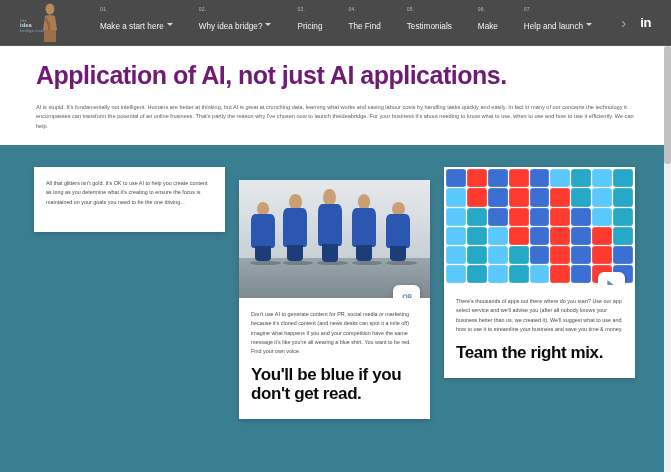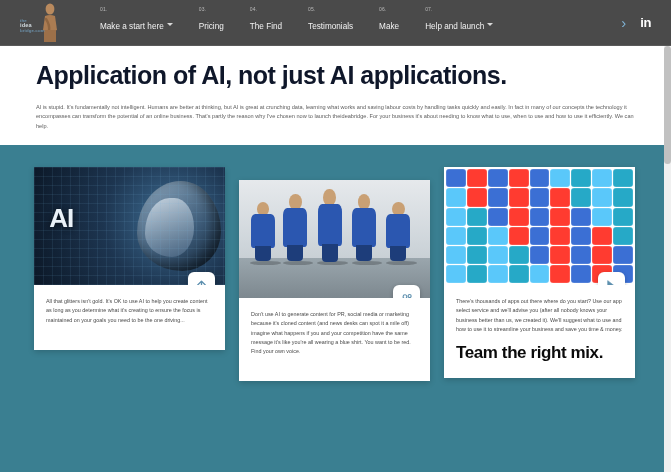--- a/index.html
+++ b/index.html
@@ -45,21 +45,21 @@
     border-left: 3px solid transparent; border-right: 3px solid transparent;
     border-top: 3.5px solid #d8d8d8; vertical-align: middle;
   }
   .header-right { display: flex; align-items: center; gap: 14px; padding-right: 6px; }
   .chev { color: #7fb3d5; font-size: 15px; line-height: 1; font-weight: 300; cursor: pointer; }
   .li-icon { color: #ffffff; font-size: 13px; font-weight: 700; line-height: 1; cursor: pointer; letter-spacing: -.4px; }
 
   
   .hero { background: #ffffff; padding: 16px 36px 14px 36px; }
   .hero h1 {
-    font-size: 25px; font-weight: 700; color: #0f172a;
+    font-size: 25px; font-weight: 700; color: #701a75;
     letter-spacing: -.5px; line-height: 1.1; margin-bottom: 13px;
   }
   .hero p {
     font-size: 5.6px; line-height: 9.6px; color: #5d5d5d;
     max-width: 600px; font-weight: 400;
   }
 
   
   .band {
     background: #3a7f91; height: 338px;
@@ -162,20 +162,24 @@
       </div>
     </div>
 
     <div class="nav">
 
       <div class="nav-item">
         <span class="nav-num">01.</span>
         <span class="nav-label">Make a start here</span><span class="caret"></span>
       </div>
 
+      <div class="nav-item">
+        <span class="nav-num">02.</span>
+        <span class="nav-label">Why idea bridge?</span><span class="caret"></span>
+      </div>
 
       <div class="nav-item">
         <span class="nav-num">03.</span>
         <span class="nav-label">Pricing</span>
       </div>
 
       <div class="nav-item">
         <span class="nav-num">04.</span>
         <span class="nav-label">The Find</span>
       </div>
@@ -205,35 +209,20 @@
 
   <div class="hero">
     <h1>Application of AI, not just AI applications.</h1>
     <p>AI is stupid. It's fundamentally not intelligent. Humans are better at thinking, but AI is great at crunching data, learning what works and saving labour costs by handling tasks quickly and easily. In fact in many of our concepts the technology it encompasses can transform the potential of an online business. That's partly the reason why I've chosen now to launch theideabridge. For your business it's about needing to know what to use, when to use and how to use it efficiently. We can help.</p>
   </div>
 
   <div class="band">
     <div class="cards">
 
       <div class="card c1">
-        <div class="card-media">
-          <div class="art">
-            <div class="a1-bg"></div>
-            <div class="a1-head"></div>
-            <div class="a1-face"></div>
-            <div class="a1-grid"></div>
-            <div class="a1-txt">AI</div>
-          </div>
-          <div class="badge">
-            <svg width="13" height="13" viewBox="0 0 24 24" fill="none" stroke="#5d8fae" stroke-width="2.4" stroke-linecap="round" stroke-linejoin="round">
-              <line x1="12" y1="20" x2="12" y2="5"></line>
-                <polyline points="5 11 12 4 19 11"></polyline>
-            </svg>
-          </div>
-        </div>
         <div class="card-body">
           <div class="card-desc">All that glitters isn't gold. It's OK to use AI to help you create content as long as you determine what it's creating to ensure the focus is maintained on your goals you need to be the one driving...</div>
         </div>
       </div>
 
       <div class="card c2">
         <div class="card-media">
           <div class="art">
             <div class="a2-bg"></div>
             <div class="a2-floor"></div>
@@ -273,20 +262,21 @@
             <svg width="14" height="14" viewBox="0 0 24 24" fill="none" stroke="#5d8fae" stroke-width="1.9" stroke-linecap="round" stroke-linejoin="round">
               <circle cx="8.5" cy="8" r="3.2"></circle>
                 <path d="M2.5 19v-1.5c0-2.4 2.7-3.8 6-3.8s6 1.4 6 3.8V19"></path>
               <circle cx="16.5" cy="7" r="2.6"></circle>
                 <path d="M16.5 12.4c2.8 0 5 1.3 5 3.4V18"></path>
             </svg>
           </div>
         </div>
         <div class="card-body">
           <div class="card-desc">Don't use AI to generate content for PR, social media or marketing because it's cloned content (and news desks can spot it a mile off) imagine what happens if you and your competition have the same message it's like you're all wearing a blue shirt. You want to be red. Find your own voice.</div>
+          <div class="card-title">You'll be blue if you don't get read.</div>
         </div>
       </div>
 
       <div class="card c3">
         <div class="card-media">
           <div class="art">
             <div class="a3-bg"></div>
             <div class="a3-grid" id="iconGrid">
                 <div class="ic" style="background: rgb(59, 111, 212); box-shadow: rgba(255, 255, 255, 0.25) 0px 0px 0px 0.5px inset;"></div>
                 <div class="ic" style="background: rgb(255, 59, 48); box-shadow: rgba(255, 255, 255, 0.25) 0px 0px 0px 0.5px inset;"></div>

